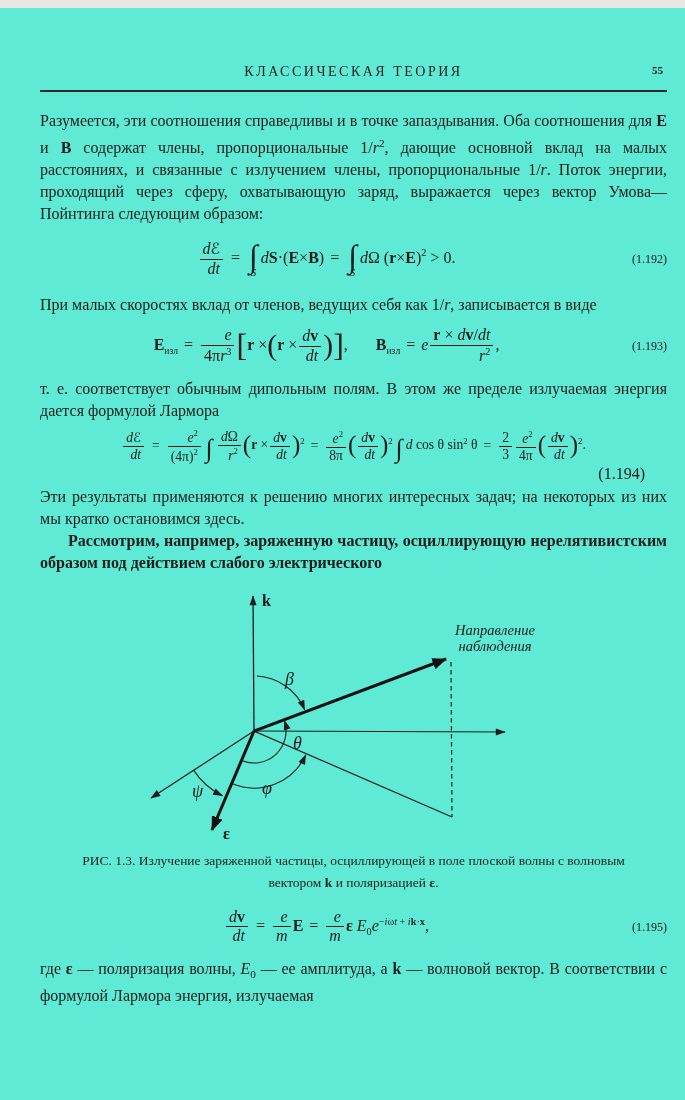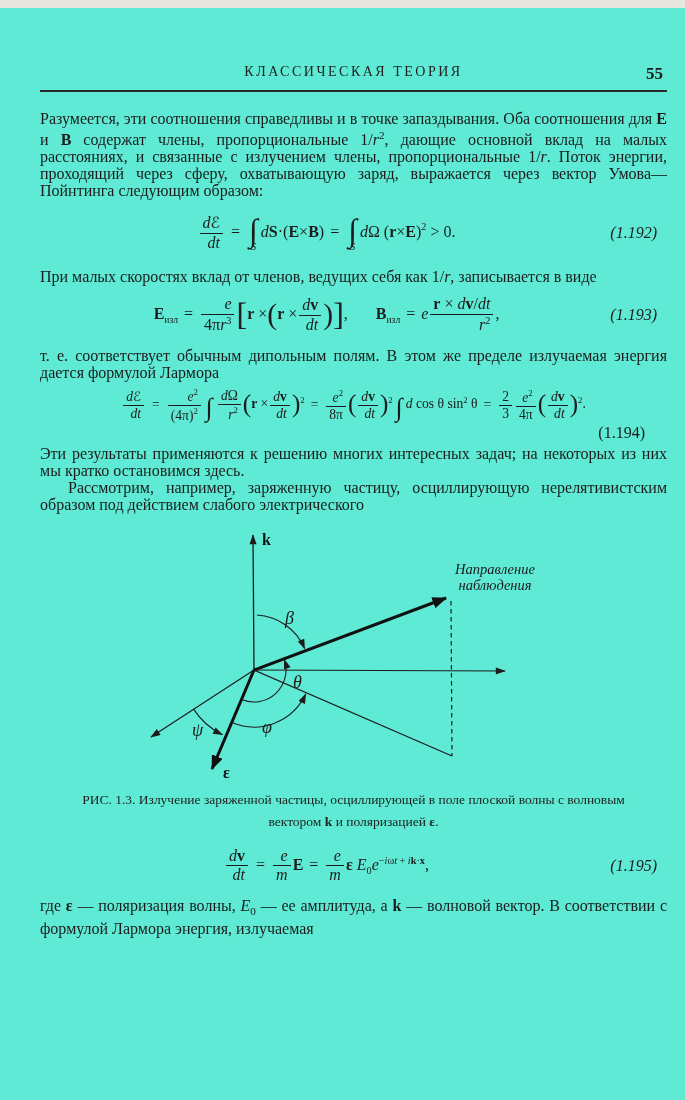--- a/index.html
+++ b/index.html
@@ -8,39 +8,38 @@
     background:#5eead4;color:#1c1c1c;position:relative;overflow:hidden;
     font-family:"Liberation Serif","DejaVu Serif",serif;
     padding:56px 18px 0 40px;
   }
   
   .rhead{position:relative;height:22px;}
   .rhead-title{
     position:absolute;left:0;right:0;text-align:center;
     font-size:14px;letter-spacing:2.5px;color:#222;
   }
-  .rhead-num{position:absolute;right:4px;top:0;font-size:17px;font-weight:bold;}
+  .rhead-num{position:absolute;right:4px;top:0;font-size:11px;font-weight:bold;}
   .head-rule{height:0;border:none;border-top:2px solid #2b2b2b;margin:4px 0 0 0;}
 
   
   p.bt{
-    font-size:16px;line-height:17px;text-align:justify;margin:0;
+    font-size:16px;line-height:22px;text-align:justify;margin:0;
     text-justify:inter-word;
   }
   p.bt.first{margin-top:18px;}
   p.bt i{font-style:italic;}
-  .indent{text-indent:28px;}
+  .indent{text-indent:28px;font-weight:bold;}
 
   
   .eq{position:relative;display:flex;align-items:center;justify-content:center;}
   .eq-body{text-align:center;font-size:16px;line-height:1.15;padding:0 54px 0 0;}
   .eq-num{
-    position:absolute;right:10px;top:50%;transform:translateY(-50%);
-    font-size:16px;
-    font-style:italic;
+    position:absolute;right:0;top:50%;transform:translateY(-50%);
+    font-size:12px;
   }
   .eq-192{margin:9px 0 10px 0;min-height:50px;}
   .eq-193{margin:7px 0 9px 0;min-height:46px;}
   .eq-194{margin:7px 0 0 0;}
   .eq-194 .eq-body{font-size:13.6px;padding:0;width:100%;}
   .eq-num-line{text-align:right;font-size:16px;padding-right:22px;margin:1px 0 3px 0;}
   .eq-195{margin:8px 0 8px 0;min-height:46px;}
 
   
   .fr{display:inline-block;vertical-align:middle;text-align:right;margin:0 2px;}

